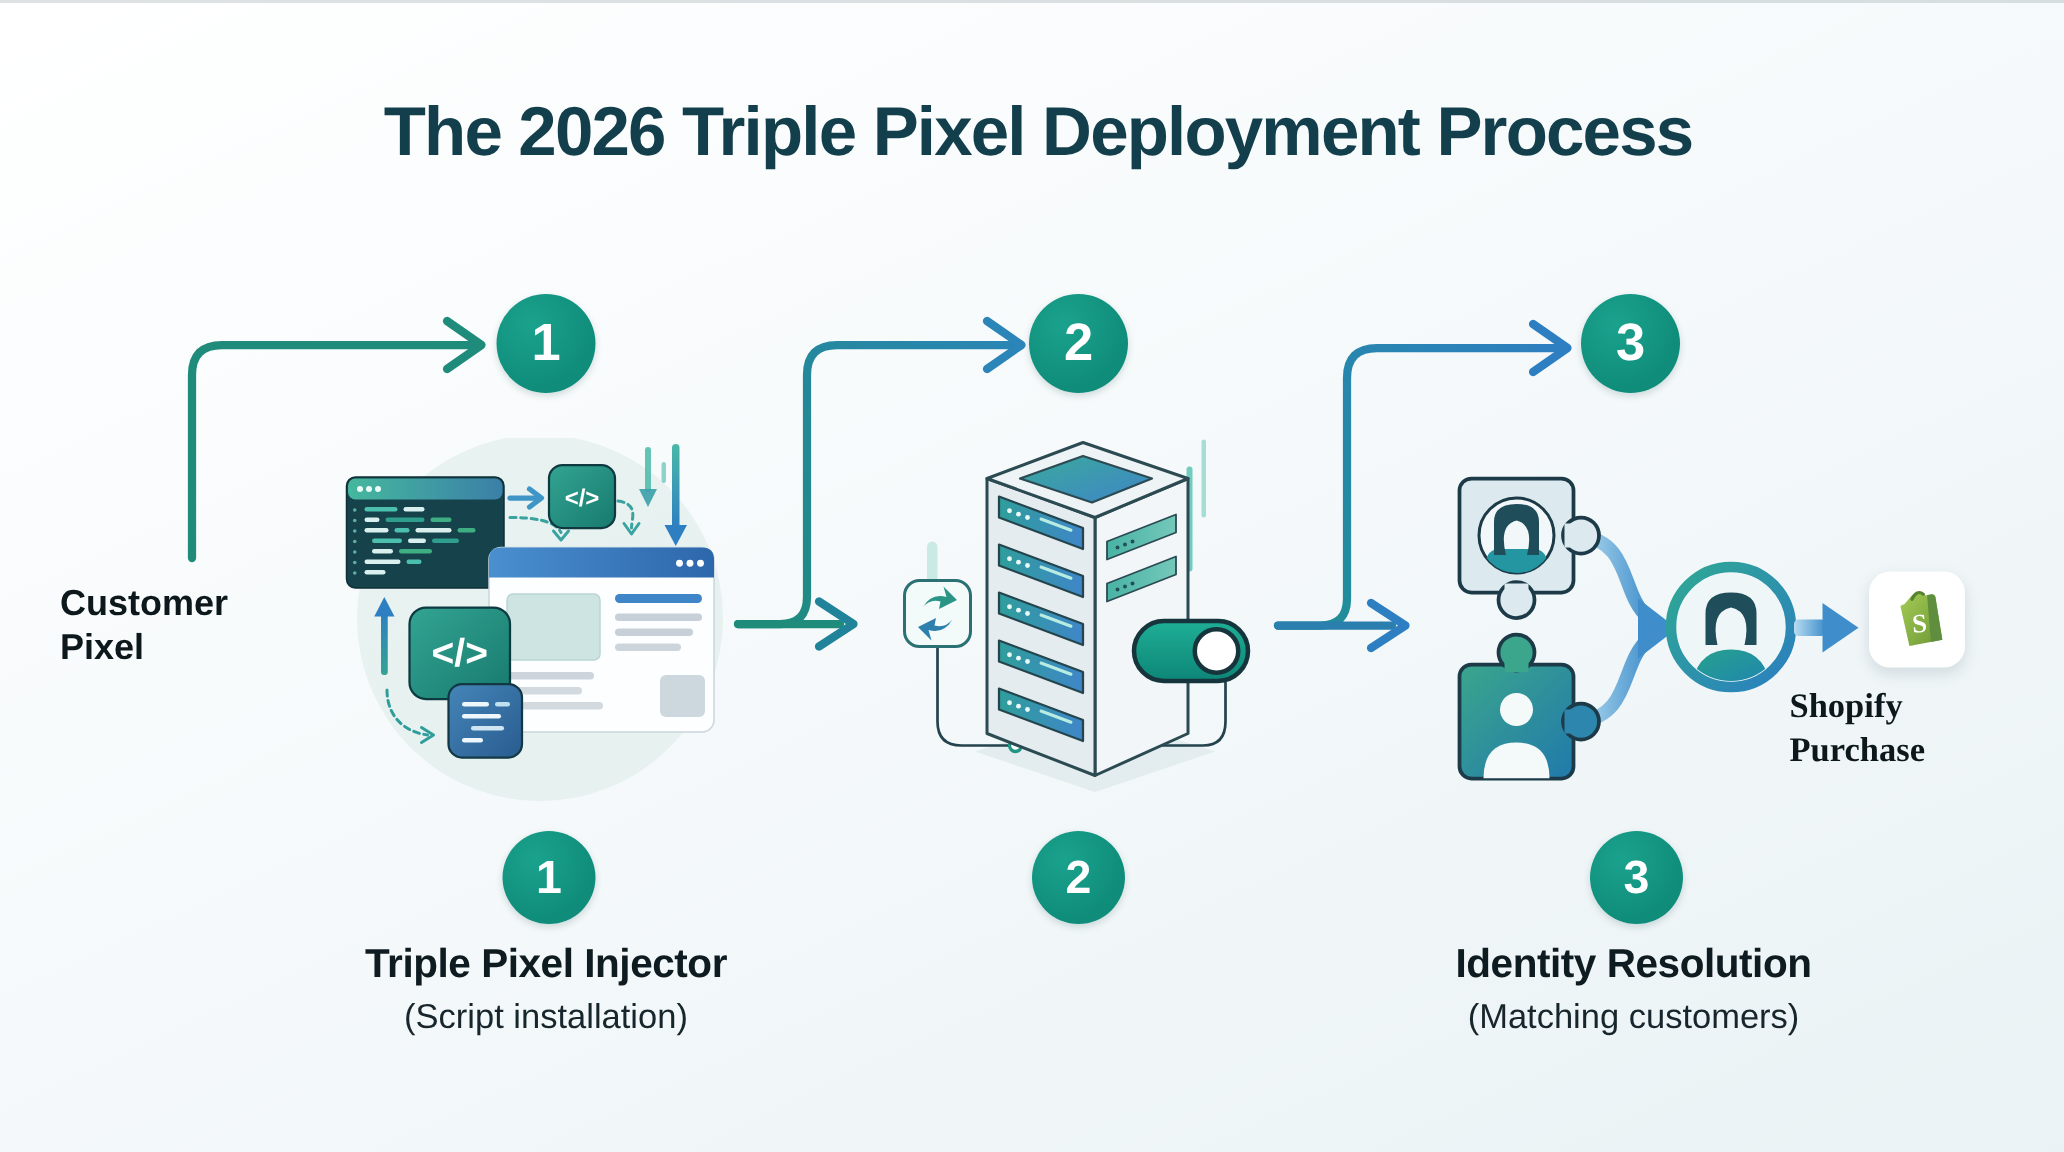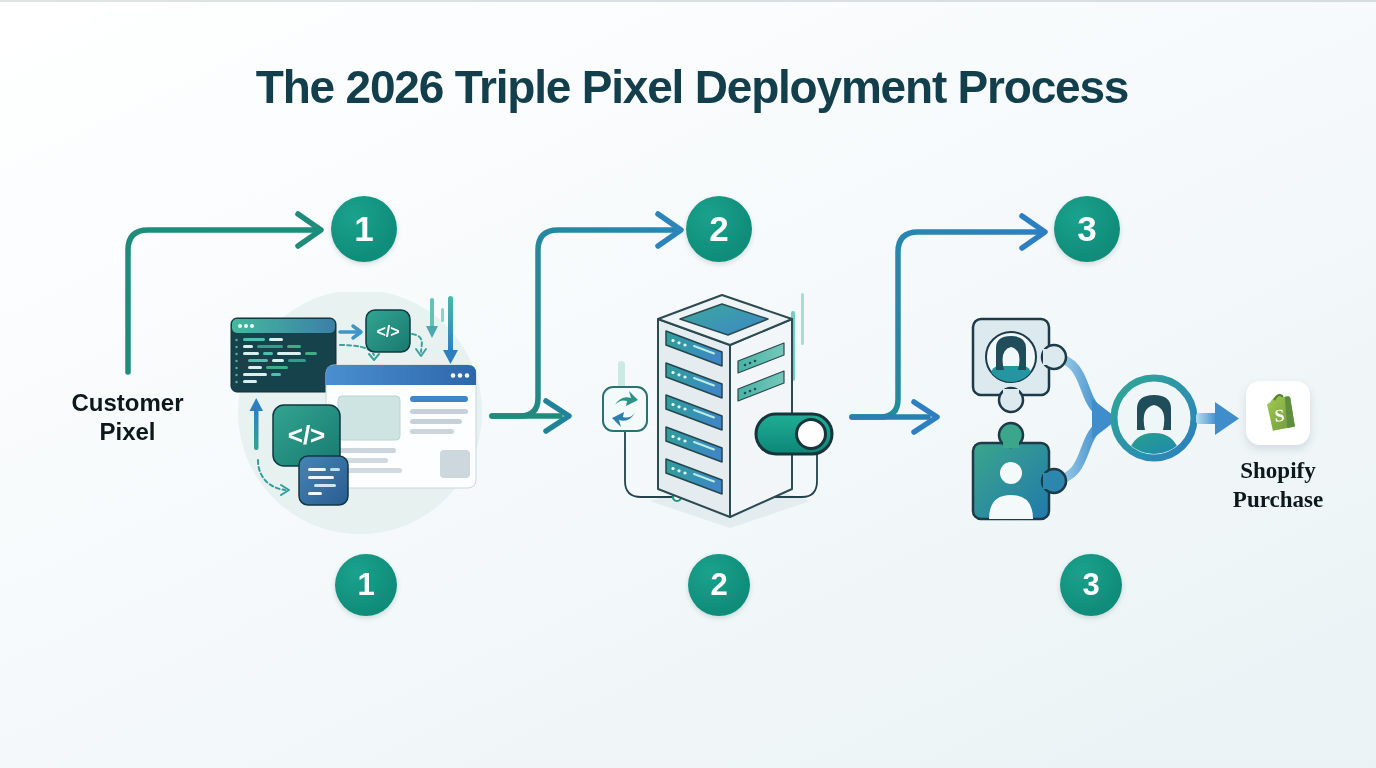--- a/index.html
+++ b/index.html
@@ -14,21 +14,21 @@
     font-size:46px; font-weight:bold; letter-spacing:-1.2px; color:#123f4b;
   }
   .badge {
     position:absolute; border-radius:50%;
     background:radial-gradient(circle at 35% 30%, #1aa28d, #0f8c7a 70%);
     color:#fff; font-weight:bold; display:flex; align-items:center; justify-content:center;
     box-shadow:0 2px 5px rgba(20,70,70,.18);
   }
   .badge.top { width:66px; height:66px; font-size:35px; }
   .badge.bottom { width:62px; height:62px; font-size:31px; }
-  .side-label { position:absolute; text-align:center; color:#0d181c; font-weight:bold; }
+  .side-label { position:absolute; color:#0d181c; font-weight:bold; }
   .side-label span { display:block; }
   #customer-click { left:40px; top:388px; width:175px; font-size:24px; line-height:29px; }
   #shopify-label  { left:1193px; top:456px; width:170px; font-size:23px; line-height:29px;font-family:Liberation Serif, serif; }
   .step-label { position:absolute; width:340px; top:626px; text-align:center; }
   .step-label h2 { font-size:27px; font-weight:bold; color:#0e1b20; letter-spacing:-.3px; line-height:33px; }
   .step-label p  { font-size:23px; color:#17262c; margin-top:5px; }
   .illo { position:absolute; }
   #connectors { position:absolute; left:0; top:0; z-index:5; pointer-events:none; }
   #shopify-icon {
     position:absolute; left:1246px; top:381px; width:64px; height:64px;
@@ -406,15 +406,23 @@
         <path d="M852 417 H928" stroke="#2a7fae"></path>
         <path d="M914 402 L937 417 L914 432" stroke="#2e7fc1"></path>
       </g>
     </g>
   </svg>
 
   <div class="badge bottom" style="left:335px;top:554px;">1</div>
   <div class="badge bottom" style="left:688px;top:554px;">2</div>
   <div class="badge bottom" style="left:1060px;top:554px;">3</div>
 
+  <div class="step-label" style="left:194px;">
+    <h2>Triple Pixel Injector</h2>
+    <p>(Script installation)</p>
+  </div>
   <div class="step-label" style="left:549px;">
   </div>
+  <div class="step-label" style="left:919px;">
+    <h2>Identity Resolution</h2>
+    <p>(Matching customers)</p>
+  </div>
 </div>
 
 </body></html>

